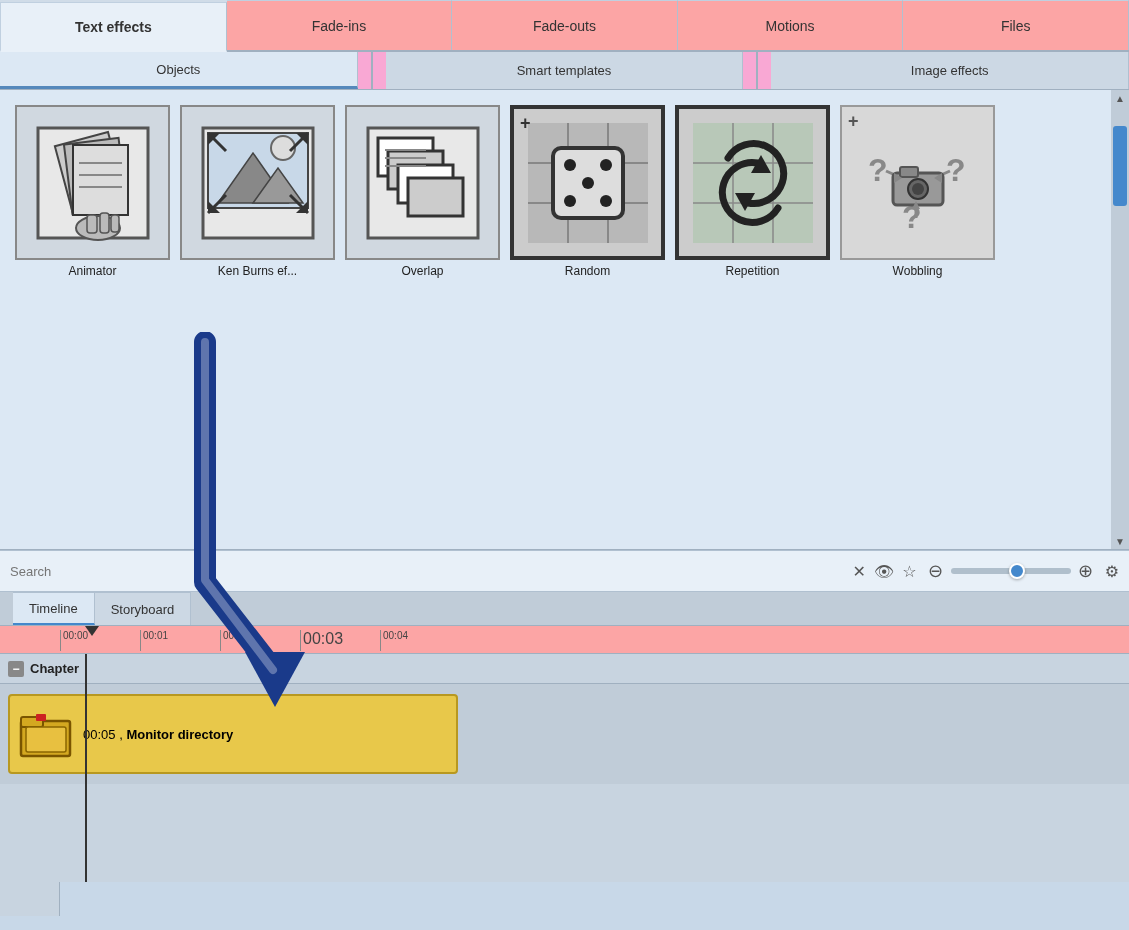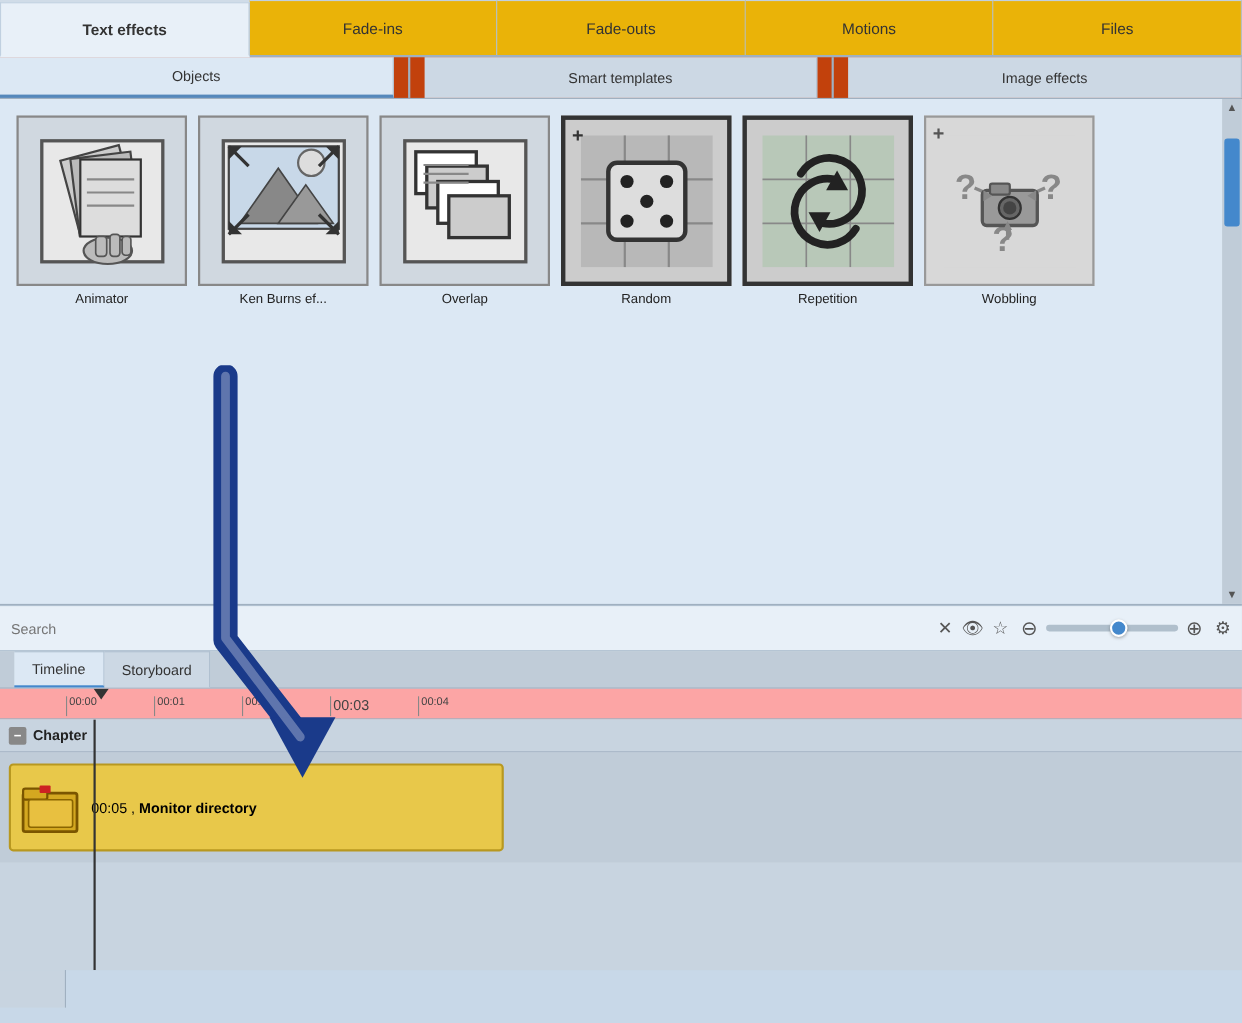--- a/index.html
+++ b/index.html
@@ -21,38 +21,38 @@
     }
     .top-tab {
       flex: 1;
       display: flex;
       align-items: center;
       justify-content: center;
       font-size: 14px;
       color: #333;
       cursor: pointer;
       border-right: 1px solid #b0c0d0;
-      background: #eab308;
+      background: #fca5a5;
       border-top: 1px solid #c0d0e0;
     }
     .top-tab:first-child {
       border-left: 1px solid #c0d0e0;
     }
     .top-tab.active {
       background: #e8f0f8;
       border-bottom: 2px solid #e8f0f8;
       font-weight: bold;
       position: relative;
       top: 2px;
     }
 
     
     .sub-tabs {
       display: flex;
-      background: #c2410c;
+      background: #f9a8d4;
       height: 38px;
       border-bottom: 1px solid #a0b0c0;
       gap: 13px;
     }
     .sub-tab {
       flex: 1;
       display: flex;
       align-items: center;
       justify-content: center;
       font-size: 13px;
@@ -640,21 +640,21 @@
       <div class="timeline-ruler">
 
         <div style="position:absolute;left:85px;top:0;display:flex;flex-direction:column;align-items:center;">
           <div style="width:0;height:0;border-left:7px solid transparent;border-right:7px solid transparent;border-top:10px solid #333;"></div>
         </div>
 
         <div style="display:flex; margin-left:0; position:relative;">
           <div style="width:80px; border-left:1px solid #888; font-size:10px; color:#444; padding-left:2px; padding-bottom:3px;">00:00</div>
           <div style="width:80px; border-left:1px solid #888; font-size:10px; color:#444; padding-left:2px; padding-bottom:3px;">00:01</div>
           <div style="width:80px; border-left:1px solid #888; font-size:10px; color:#444; padding-left:2px; padding-bottom:3px;">00:02</div>
-          <div style="width:80px; border-left:1px solid #888; font-size:13px; color:#444; padding-left:2px; padding-bottom:3px;">00:03</div>
+          <div style="width:80px; border-left:1px solid #888; font-size:16px; color:#444; padding-left:2px; padding-bottom:3px;">00:03</div>
           <div style="width:80px; border-left:1px solid #888; font-size:10px; color:#444; padding-left:2px; padding-bottom:3px;">00:04</div>
         </div>
 
         <div style="position:absolute;bottom:0;left:0;right:0;height:6px;">
           <svg width="100%" height="6">
             <line x1="20" y1="0" x2="20" y2="6" stroke="#888" stroke-width="1"></line>
             <line x1="40" y1="0" x2="40" y2="4" stroke="#888" stroke-width="1"></line>
             <line x1="60" y1="0" x2="60" y2="6" stroke="#888" stroke-width="1"></line>
             <line x1="100" y1="0" x2="100" y2="6" stroke="#888" stroke-width="1"></line>
             <line x1="120" y1="0" x2="120" y2="4" stroke="#888" stroke-width="1"></line>

